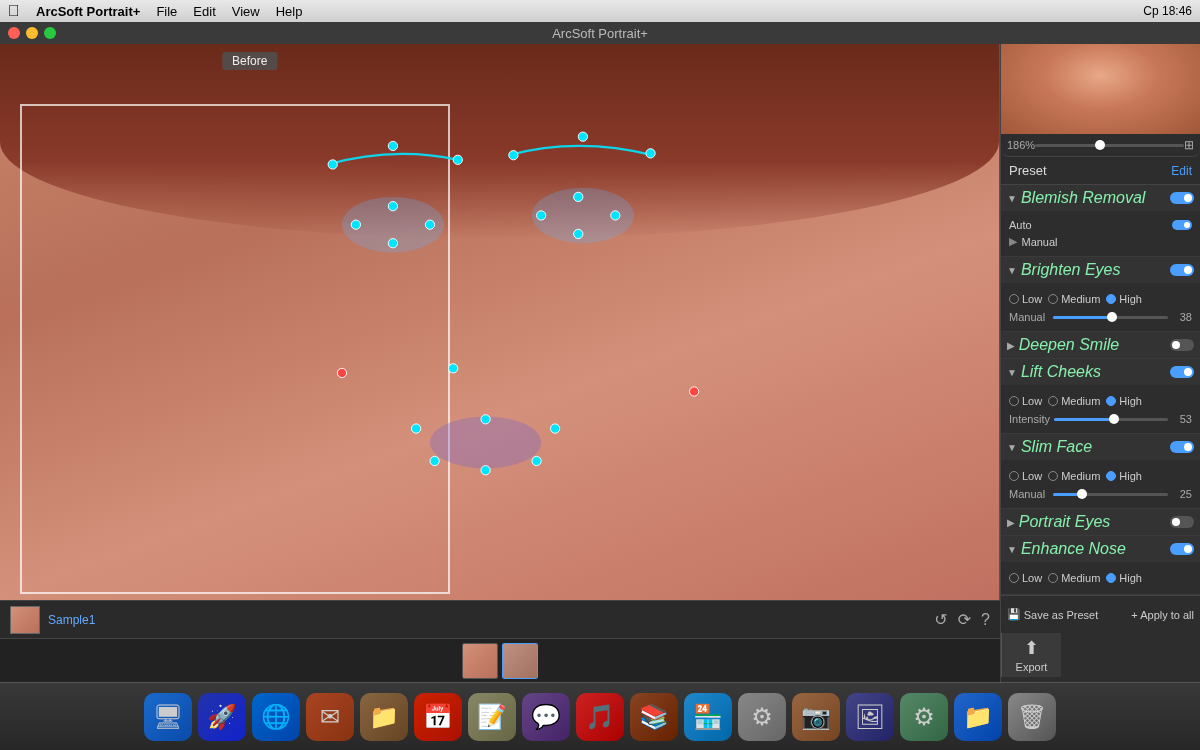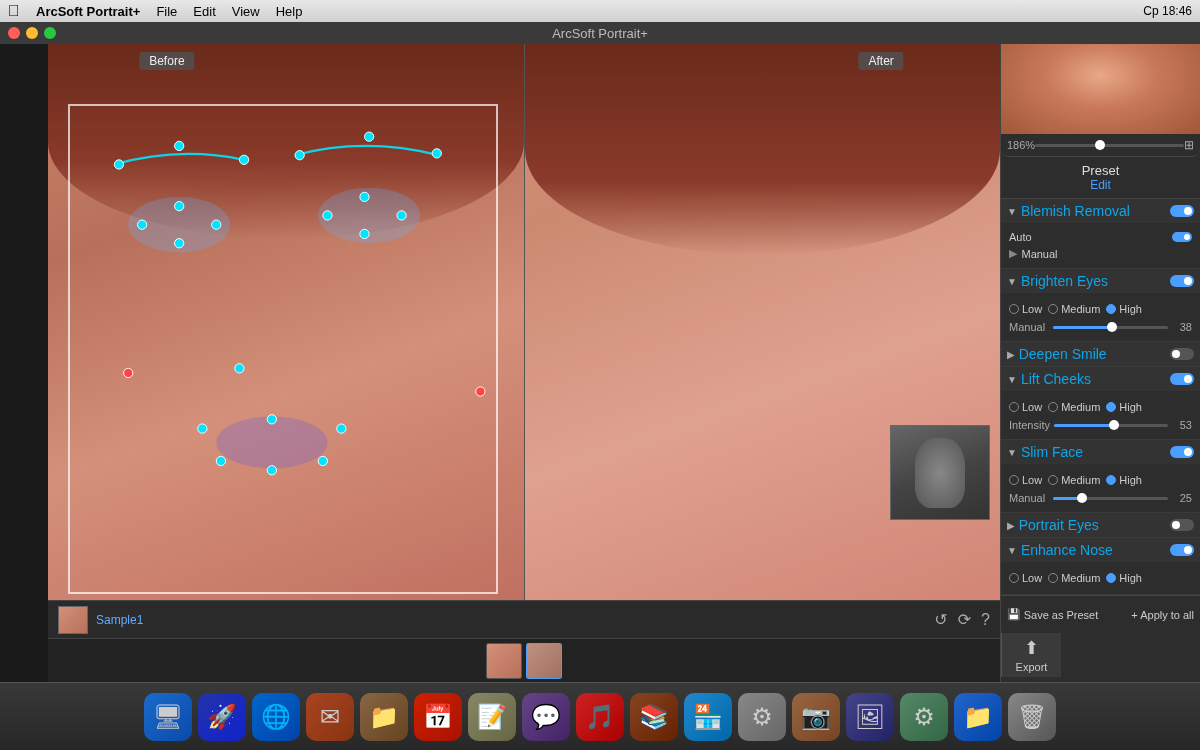--- a/index.html
+++ b/index.html
@@ -164,21 +164,20 @@
     }
 
     
     #preset-header {
       display: flex;
       align-items: center;
       justify-content: space-between;
       padding: 6px 8px;
       border-bottom: 1px solid #444;
       flex-shrink: 0;
-      flex-direction: column;
     }
     #preset-header .preset-label { color: #ddd; font-size: 13px; }
     #preset-header .edit-link { color: #4a9eff; font-size: 12px; cursor: pointer; }
 
     
     .adj-section {
       border-bottom: 1px solid #3a3a3a;
       flex-shrink: 0;
     }
     .adj-section-header {
@@ -187,23 +186,24 @@
       padding: 4px 6px;
       background: #333;
       cursor: pointer;
     }
     .adj-section-header .toggle-arrow {
       color: #aaa;
       margin-right: 4px;
       font-size: 10px;
     }
     .adj-section-header .section-name {
-      color: #0ea5e9;
-      font-size: 14px;
+      color: #86efac;
+      font-size: 16px;
       flex: 1;
+      font-style: italic;
     }
     .adj-section-header .section-toggle {
       width: 24px;
       height: 12px;
       background: #4a9eff;
       border-radius: 6px;
       position: relative;
     }
     .adj-section-header .section-toggle::after {
       content: '';
@@ -445,21 +445,20 @@
       color: #ccc;
       gap: 2px;
       flex-shrink: 0;
     }
 
     
     #main-row {
       display: flex;
       flex: 1;
       overflow: hidden;
-      padding-left: 48px;
     }
 
     #left-area {
       flex: 1;
       display: flex;
       flex-direction: column;
       overflow: hidden;
     }
 
     #photos-row {
@@ -600,38 +599,20 @@
               <circle cx="155" cy="415" r="5" fill="#00e5ff" stroke="white" stroke-width="1"></circle>
               <circle cx="230" cy="405" r="5" fill="#00e5ff" stroke="white" stroke-width="1"></circle>
               <circle cx="305" cy="415" r="5" fill="#00e5ff" stroke="white" stroke-width="1"></circle>
               <circle cx="175" cy="450" r="5" fill="#00e5ff" stroke="white" stroke-width="1"></circle>
               <circle cx="230" cy="460" r="5" fill="#00e5ff" stroke="white" stroke-width="1"></circle>
               <circle cx="285" cy="450" r="5" fill="#00e5ff" stroke="white" stroke-width="1"></circle>
             </svg>
           </div>
         </div>
 
-        <div id="after-panel">
-          <div class="panel-label panel-label-after">After</div>
-
-          <div style="width:100%;height:100%;background:linear-gradient(160deg,#d4907a 0%,#c8856a 25%,#e0a090 60%,#d08070 100%);position:relative;">
-
-            <div style="position:absolute;top:0;left:0;width:100%;height:100%;background:rgba(220,170,150,0.15);"></div>
-
-            <div style="position:absolute;top:0;left:0;width:100%;height:38%;background:linear-gradient(180deg,#6a2a1a 0%,#8a3a2a 65%,transparent 100%);border-radius:0 0 60% 60%;"></div>
-
-            <div id="after-thumbnail">
-              <div class="after-thumb-face">
-                <div style="width:100%;height:100%;background:linear-gradient(160deg,#666 0%,#444 50%,#333 100%);display:flex;align-items:center;justify-content:center;">
-                  <div style="width:50px;height:70px;background:radial-gradient(#888,#555);border-radius:40% 40% 30% 30%;"></div>
-                </div>
-              </div>
-            </div>
-          </div>
-        </div>
       </div>
 
       <div id="photo-bottom-bar">
         <span style="width:30px;height:28px;background:linear-gradient(135deg,#d4907a,#b8705a);border:1px solid #666;display:inline-block;"></span>
         <span class="filename">Sample1</span>
         <div class="bottom-icons">
           <span class="bottom-icon">↺</span>
           <span class="bottom-icon">⟳</span>
           <span class="bottom-icon">?</span>
         </div>

